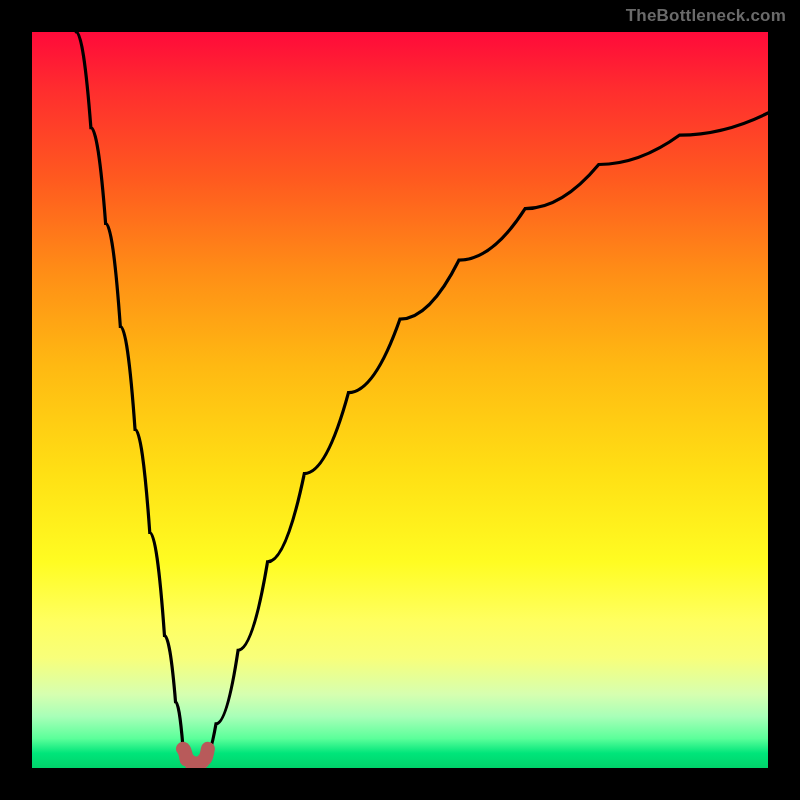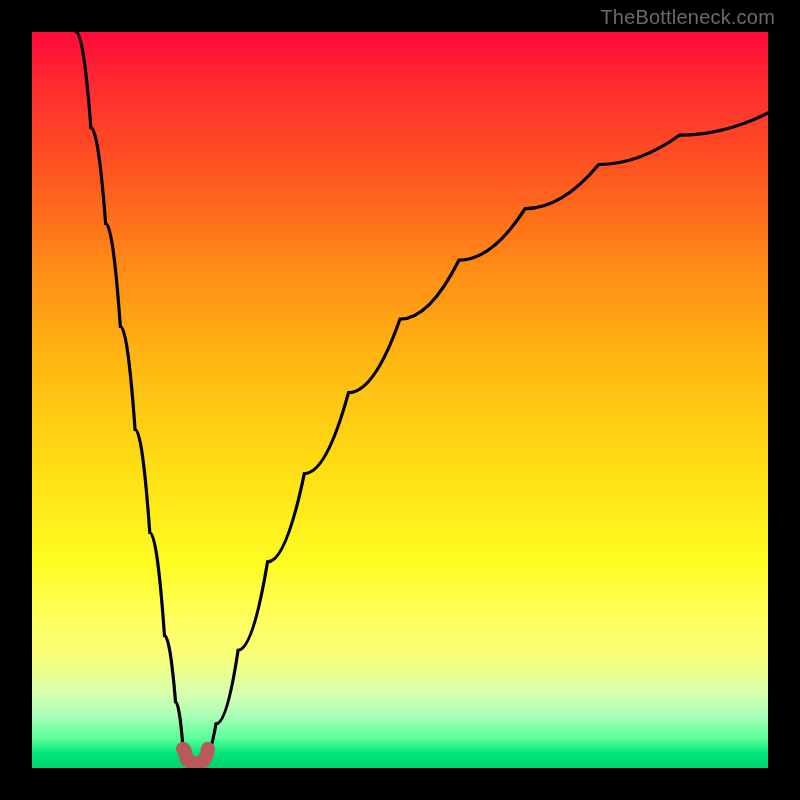--- a/index.html
+++ b/index.html
@@ -37,25 +37,25 @@
   svg.curves {
     position: absolute;
     left: 0;
     top: 0;
     width: 736px;
     height: 736px;
   }
   .watermark {
     position: absolute;
     top: 6px;
-    right: 25px;
+    right: 14px;
     color: #6a6a6a;
-    font-size: 20px;
+    font-size: 17px;
     letter-spacing: 0.2px;
-    font-weight: 400;
+    font-weight: 700;
     user-select: none;
   }
 </style>
 </head>
 <body>
 
 <div class="frame">
   <svg class="curves" viewBox="0 0 736 736">
     <path d="M 44.16 0.00 Q 51.52 0.00 58.88 95.68 Q 66.24 95.68 73.60 191.36 Q 80.96 191.36 88.32 294.40 Q 95.68 294.40 103.04 397.44 Q 110.40 397.44 117.76 500.48 Q 125.12 500.48 132.48 603.52 Q 138.00 603.52 143.52 669.76 Q 147.20 669.76 150.88 713.92 Q 153.82 713.92 156.77 730.11" id="left-path" fill="none" stroke="#000000" stroke-width="3.2" stroke-linecap="round"></path>
     <path d="M 170.75 730.11 Q 177.38 730.11 184.00 691.84 Q 195.04 691.84 206.08 618.24 Q 220.80 618.24 235.52 529.92 Q 253.92 529.92 272.32 441.60 Q 294.40 441.60 316.48 360.64 Q 342.24 360.64 368.00 287.04 Q 397.44 287.04 426.88 228.16 Q 460.00 228.16 493.12 176.64 Q 529.92 176.64 566.72 132.48 Q 607.20 132.48 647.68 103.04 Q 691.84 103.04 736.00 80.96" id="right-path" fill="none" stroke="#000000" stroke-width="3.2" stroke-linecap="round"></path>

